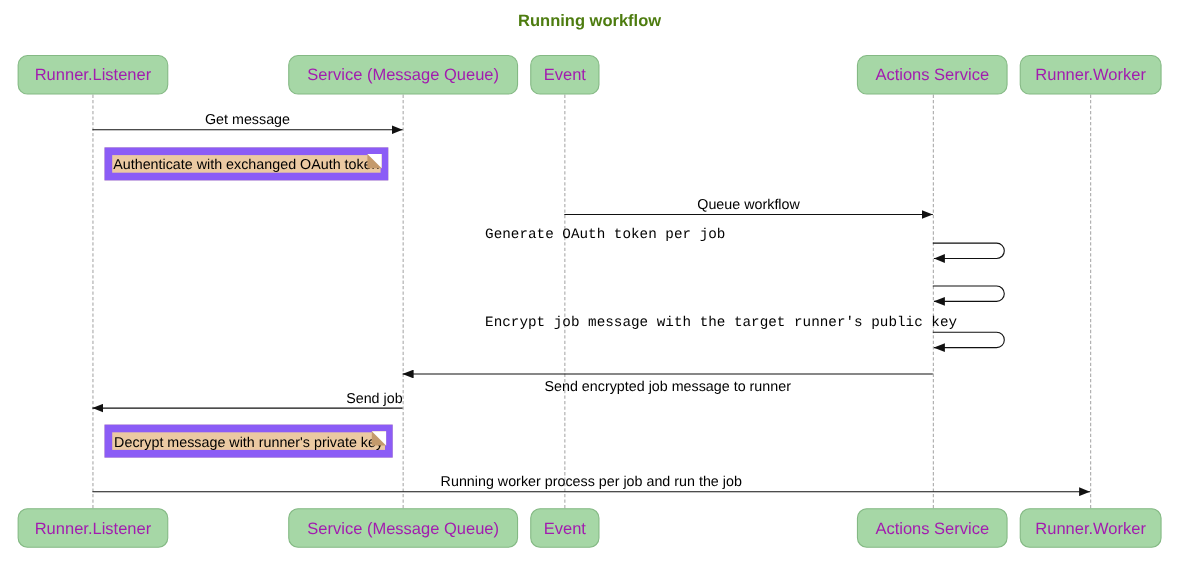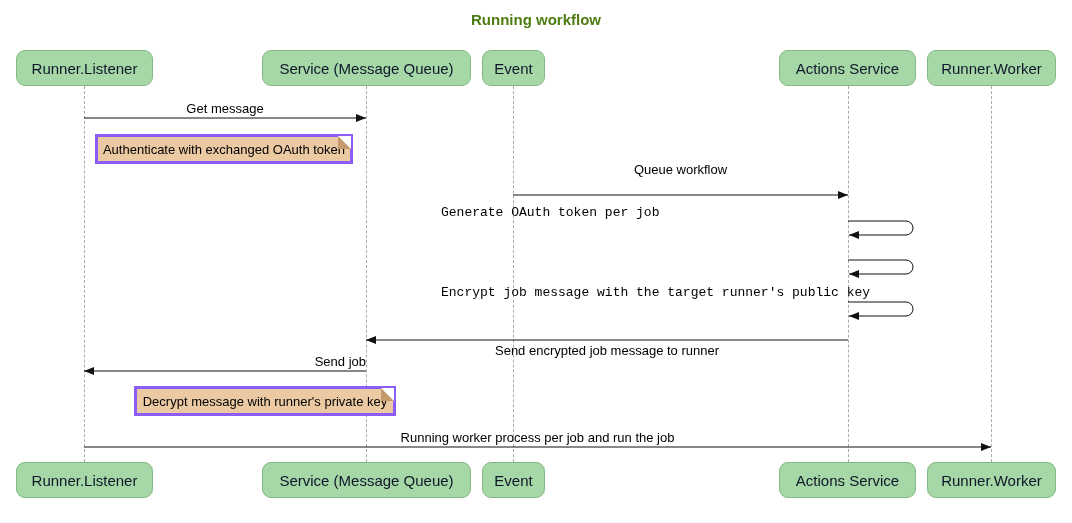--- a/index.html
+++ b/index.html
@@ -23,21 +23,21 @@
     position: absolute;
     height: 36px;
     background: #a6d7a6;
     border: 1px solid #84b984;
     border-radius: 9px;
     box-sizing: border-box;
     display: flex;
     align-items: center;
     justify-content: center;
     font-size: 15px;
-    color: #0f172a;
+    color: #a21caf;
     white-space: nowrap;
   }
   .actor.top { top: 50px; }
   .actor.bottom { top: 462px; }
   .lifeline {
     position: absolute;
     top: 86px;
     height: 376px;
     width: 0;
     border-left: 1px dashed #aaaaaa;
@@ -54,21 +54,21 @@
   .right { text-align: left; font-family: Liberation Mono, monospace; }
   .arrows {
     position: absolute;
     left: 0; top: 0;
     pointer-events: none;
   }
   .note {
     position: absolute;
     height: 30px;
     background: #ebc9a2;
-    border: 3px solid #8b5cf6;
+    border: 7px solid #8b5cf6;
     box-sizing: border-box;
     display: flex;
     align-items: center;
     justify-content: center;
     font-size: 13px;
     color: #000000;
     white-space: nowrap;
   }
   .fold {
     position: absolute;
@@ -114,29 +114,29 @@
     <line x1="513" y1="195" x2="848" y2="195" stroke="#111111" stroke-width="1" marker-end="url(#ah)"></line>
     <path d="M848,221 h58 a7,7 0 0 1 0,14 h-57" fill="none" stroke="#111111" stroke-width="1" marker-end="url(#ah)"></path>
     <path d="M848,260 h58 a7,7 0 0 1 0,14 h-57" fill="none" stroke="#111111" stroke-width="1" marker-end="url(#ah)"></path>
     <path d="M848,302 h58 a7,7 0 0 1 0,14 h-57" fill="none" stroke="#111111" stroke-width="1" marker-end="url(#ah)"></path>
     <line x1="848" y1="340" x2="366" y2="340" stroke="#111111" stroke-width="1" marker-end="url(#ah)"></line>
     <line x1="366" y1="371" x2="84" y2="371" stroke="#111111" stroke-width="1" marker-end="url(#ah)"></line>
     <line x1="84" y1="447" x2="991" y2="447" stroke="#111111" stroke-width="1" marker-end="url(#ah)"></line>
   </svg>
 
   <div class="msg-label center" style="left:84px;top:101px;width:282px;">Get message</div>
-  <div class="msg-label center" style="left:513px;top:162px;width:335px;">Queue workflow</div>
+  <div class="msg-label center" style="left:513px;top:178px;width:335px;">Queue workflow</div>
   <div class="msg-label right" style="left:441px;top:205px;width:402px;">Generate OAuth token per job</div>
   <div class="msg-label right" style="left:441px;top:285px;width:402px;">Encrypt job message with the target runner's public key</div>
   <div class="msg-label center" style="left:366px;top:323px;width:482px;margin-top:20px;">Send encrypted job message to runner</div>
   <div class="msg-label center" style="left:84px;top:354px;width:282px;text-align:right;">Send job</div>
   <div class="msg-label center" style="left:84px;top:430px;width:907px;">Running worker process per job and run the job</div>
 
   <div class="note" style="left:95px;top:134px;width:258px;">
     <span class="fold"></span>
     <span>Authenticate with exchanged OAuth token</span>
   </div>
-  <div class="note" style="left:95px;top:386px;width:262px;margin-left:39px;">
+  <div class="note" style="left:95px;top:386px;width:262px;">
     <span class="fold"></span>
     <span>Decrypt message with runner's private key</span>
   </div>
 
 </div>
 
 </body></html>

